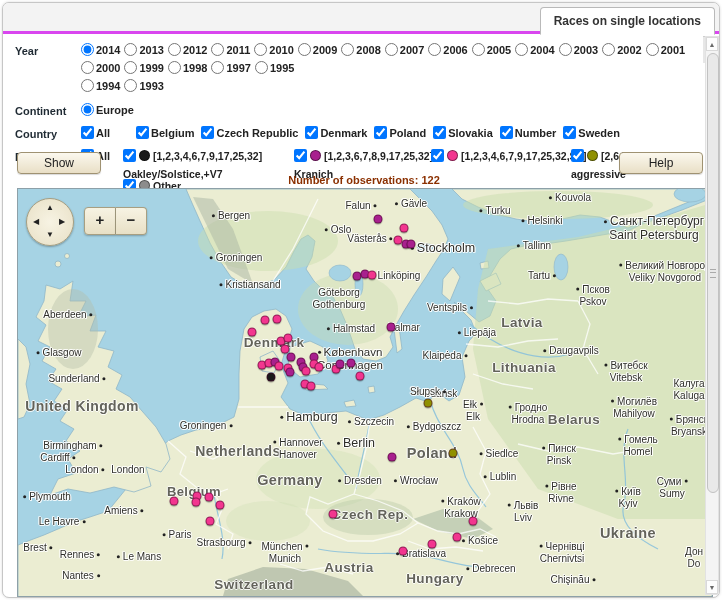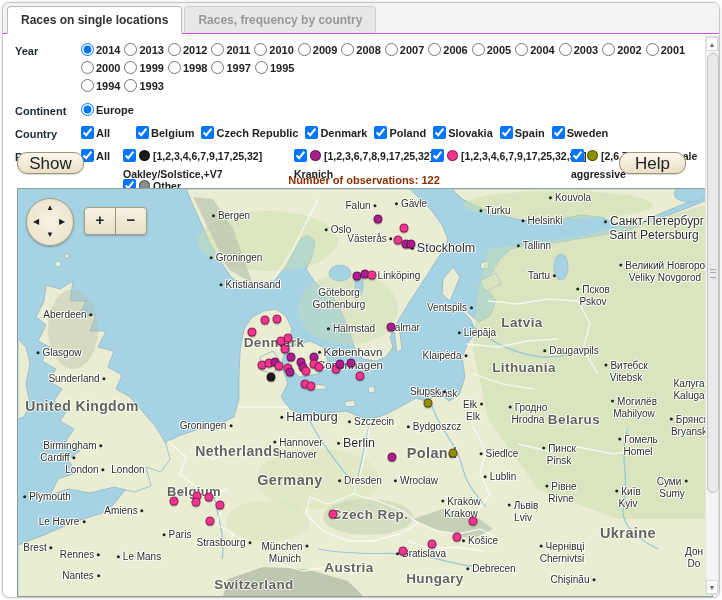--- a/index.html
+++ b/index.html
@@ -1,37 +1,37 @@
 <!DOCTYPE html>
 <html><head>
 <meta charset="utf-8">
 <style>
   html,body{margin:0;padding:0;background:#fff;font-family:"Liberation Sans",sans-serif;}
   #stage{position:relative;width:722px;height:600px;background:#fff;overflow:hidden;}
   #frame{position:absolute;left:2px;top:2px;width:716px;height:594px;border:1px solid #c6c6c6;
          border-radius:7px;box-shadow:0 0 3px rgba(0,0,0,.15);background:#fff;overflow:hidden;}
   
   #tabbar{position:absolute;left:0;top:0;width:100%;height:31px;background:#f3f3f3;
-          border-bottom:1px solid #d946ef;display:flex;align-items:flex-end;padding:4px 4px 0 4px;box-sizing:border-box;gap:2px;}
+          border-bottom:3px solid #d946ef;display:flex;align-items:flex-end;padding:4px 4px 0 4px;box-sizing:border-box;gap:2px;flex-direction:column;}
   .tab{padding:6px 13px 6px 13px;font-size:12px;border-radius:4px 4px 0 0;cursor:default;white-space:nowrap;}
   .tab.active{background:#fff;border:1px solid #b9b9b9;border-bottom:1px solid #fff;margin-bottom:-1px;
               color:#333;font-weight:bold;}
   .tab.inactive{background:#e7e7e7;border:1px solid #cfcfcf;border-bottom:none;color:#979797;font-weight:bold;}
   
   #formarea{position:absolute;left:0;top:32px;width:700px;height:140px;background:#fff;}
   .frow{display:flex;align-items:flex-start;margin:0;padding:0;}
   .flabel{width:66px;padding-left:12px;font-size:11px;font-weight:bold;color:#1f2a33;flex:none;padding-top:3px;}
   .fctrl{flex:1;position:relative;}
   .opt{display:inline-flex;align-items:center;margin-right:4px;font-size:11px;font-weight:bold;color:#222;white-space:nowrap;}
   .opt input{margin:0 2px 0 0;width:13px;height:13px;}
   .cdotl{width:11px;height:11px;border-radius:50%;display:inline-block;margin:0 3px 0 1px;box-sizing:border-box;}
   .race-col{position:absolute;top:0;}
   .race-l2{font-size:10.5px;font-weight:bold;color:#222;margin-top:2px;}
-  .btn{position:absolute;height:22px;width:67px;background:linear-gradient(#fbf8ee,#e9dfc6);
-       border:1px solid #9f9272;border-radius:10px;font-size:17px;color:#222;font-family:"Liberation Sans",sans-serif;
+  .btn{position:absolute;height:22px;width:84px;background:linear-gradient(#fbf8ee,#e9dfc6);
+       border:1px solid #9f9272;border-radius:4px;font-size:12px;color:#222;font-family:"Liberation Sans",sans-serif;
        box-shadow:0 1px 1px rgba(0,0,0,.15);}
   
   #vscroll{position:absolute;left:702px;top:33px;width:14px;height:559px;background:#f4f4f4;border:1px solid #e2e2e2;box-sizing:border-box;}
   .sarrow{position:absolute;left:0;width:100%;height:14px;background:#fdfdfd;border:1px solid #d9d9d9;box-sizing:border-box;
           color:#6a6a6a;font-size:7px;text-align:center;line-height:13px;}
   #sthumb{position:absolute;left:1px;top:16px;width:10px;height:438px;background:#e9e9e9;border:1px solid #c2c2c2;border-radius:6px;}
   #sgrip{position:absolute;left:2px;top:50%;width:6px;height:7px;margin-top:-4px;
          border-top:1px solid #aaa;border-bottom:1px solid #aaa;}
   #sgrip::after{content:"";display:block;margin-top:2px;border-top:1px solid #aaa;}
   
@@ -164,21 +164,21 @@
               <input type="checkbox" checked="" style="">
               <span>Denmark</span>
             </label><label class="opt" style="margin-right: 7px;">
               <input type="checkbox" checked="" style="">
               <span>Poland</span>
             </label><label class="opt" style="margin-right: 7px;">
               <input type="checkbox" checked="" style="">
               <span>Slovakia</span>
             </label><label class="opt" style="margin-right: 7px;">
               <input type="checkbox" checked="" style="">
-              <span>Spain</span>
+              <span>Number</span>
             </label><label class="opt" style="margin-right: 7px;">
               <input type="checkbox" checked="" style="">
               <span>Sweden</span>
             </label></div>
       </div>
       <div class="frow" style="margin-top:5px;">
         <div class="flabel">Races</div>
         <div class="fctrl" id="races-ctrl" style="height:46px;"><label class="opt">
               <input type="checkbox" checked="" style="">
               <span>All</span>

